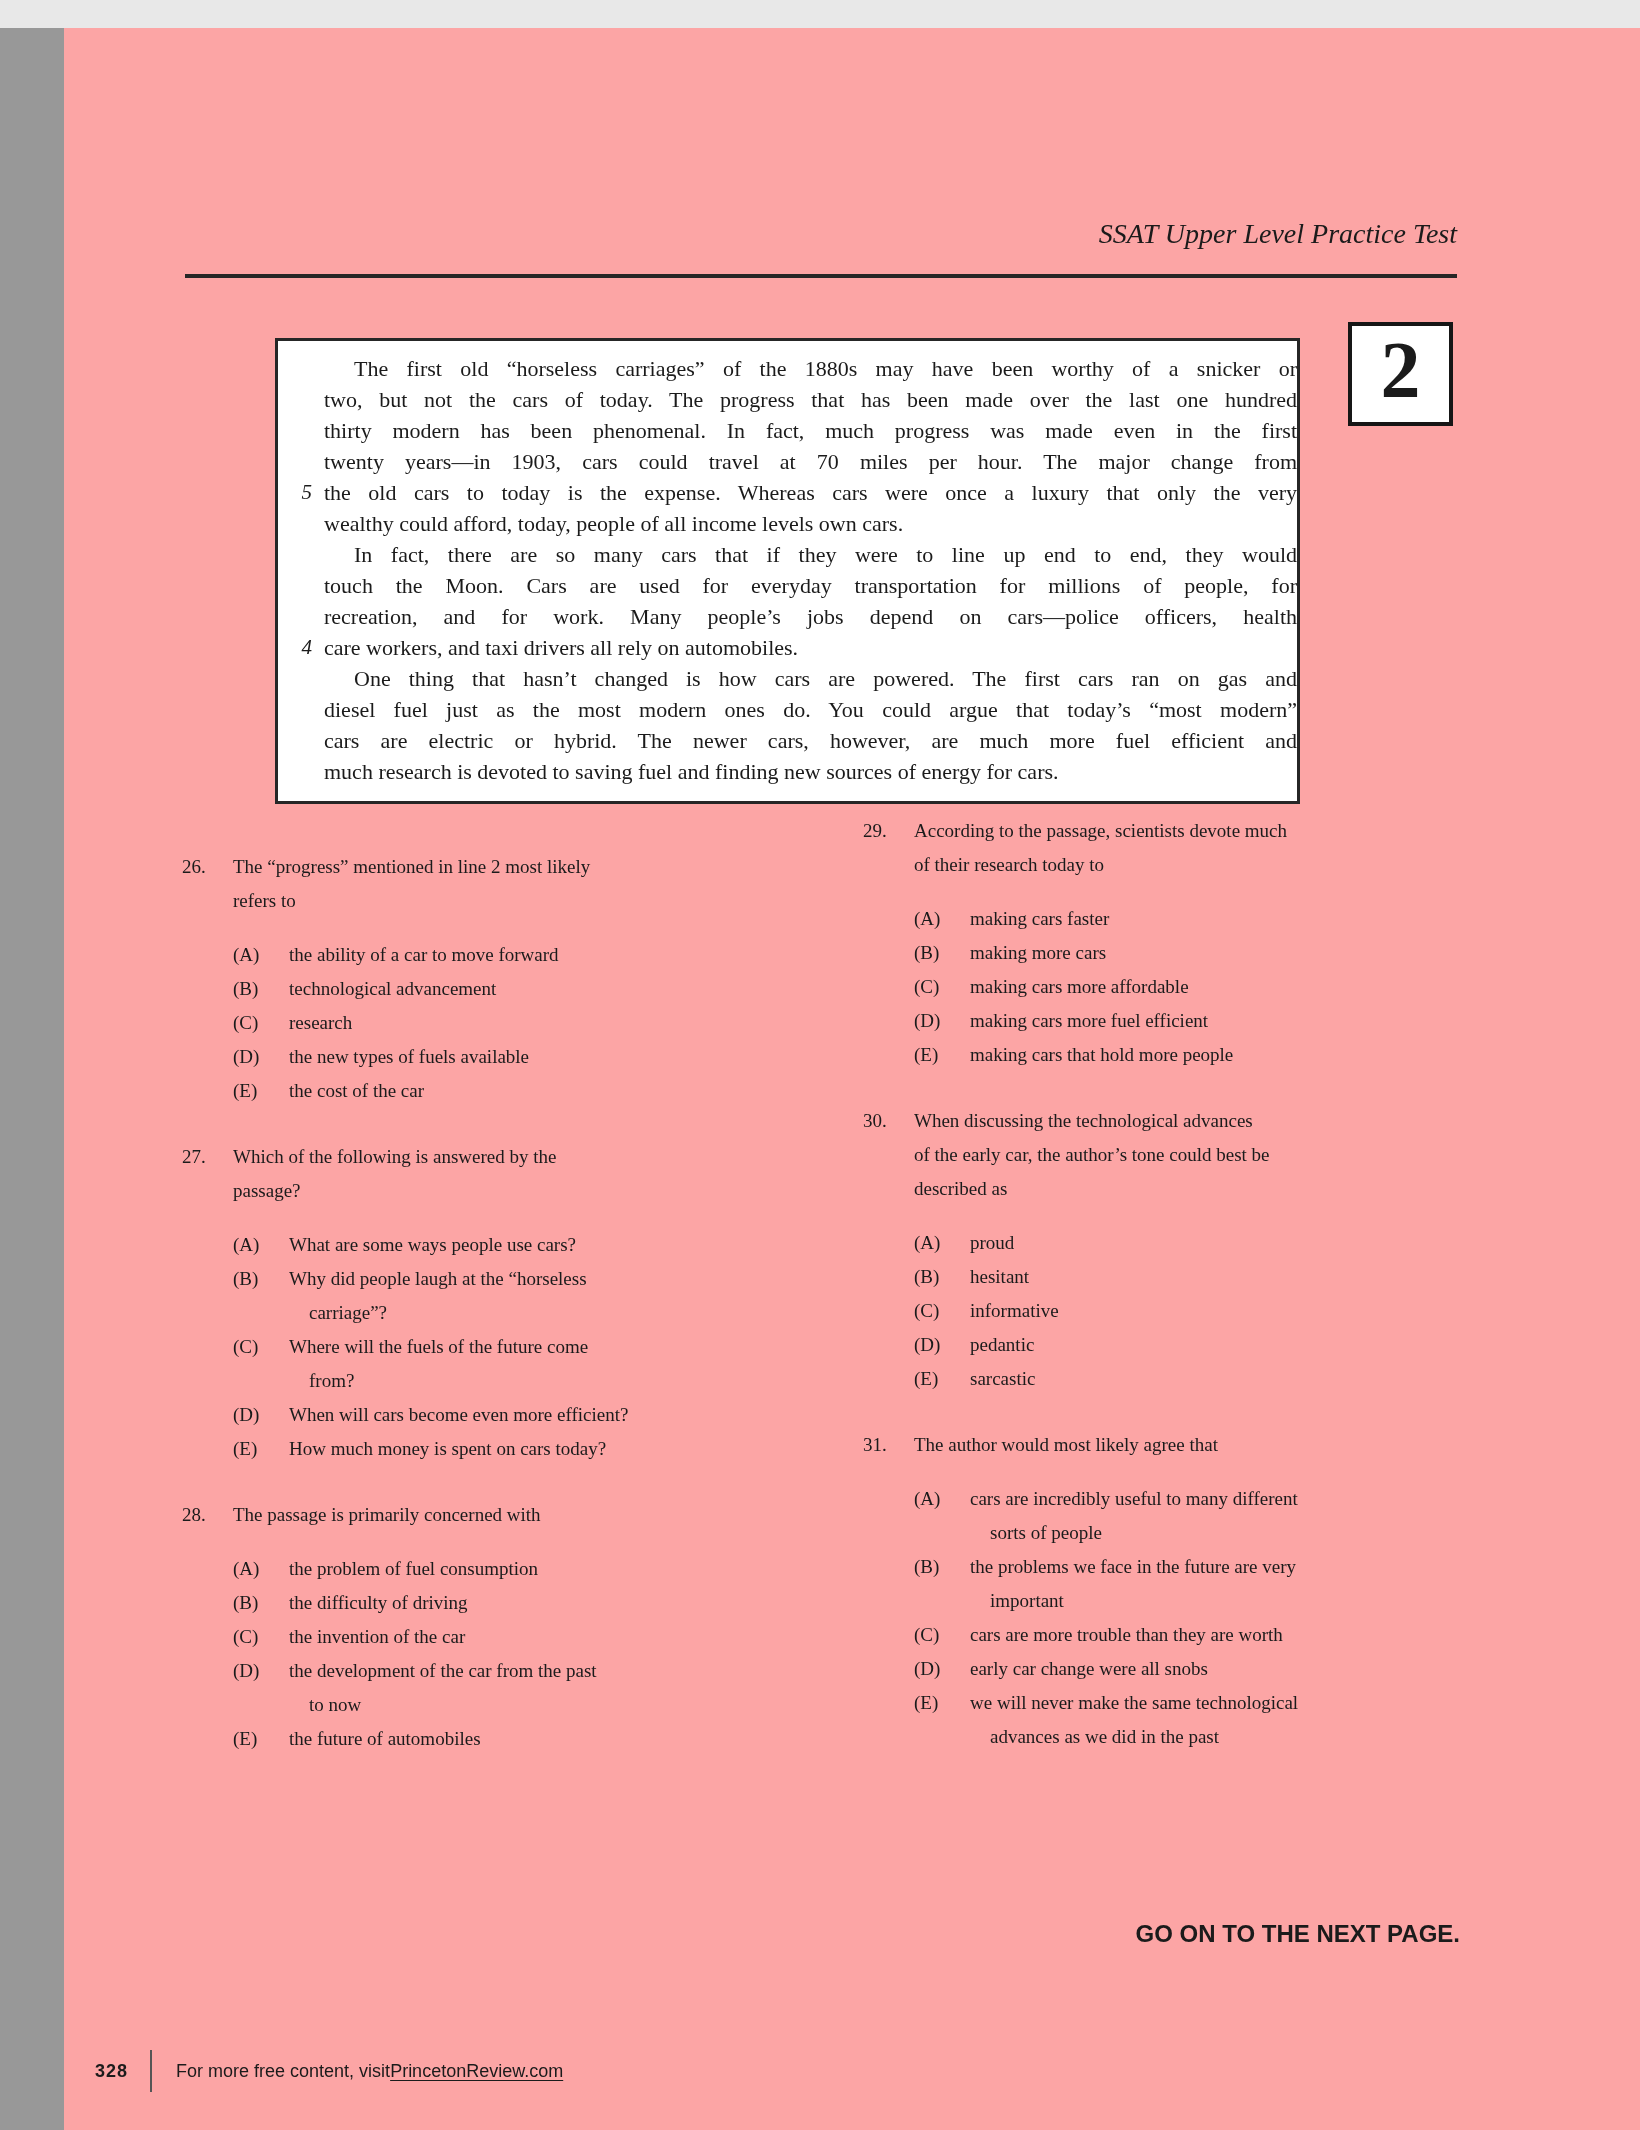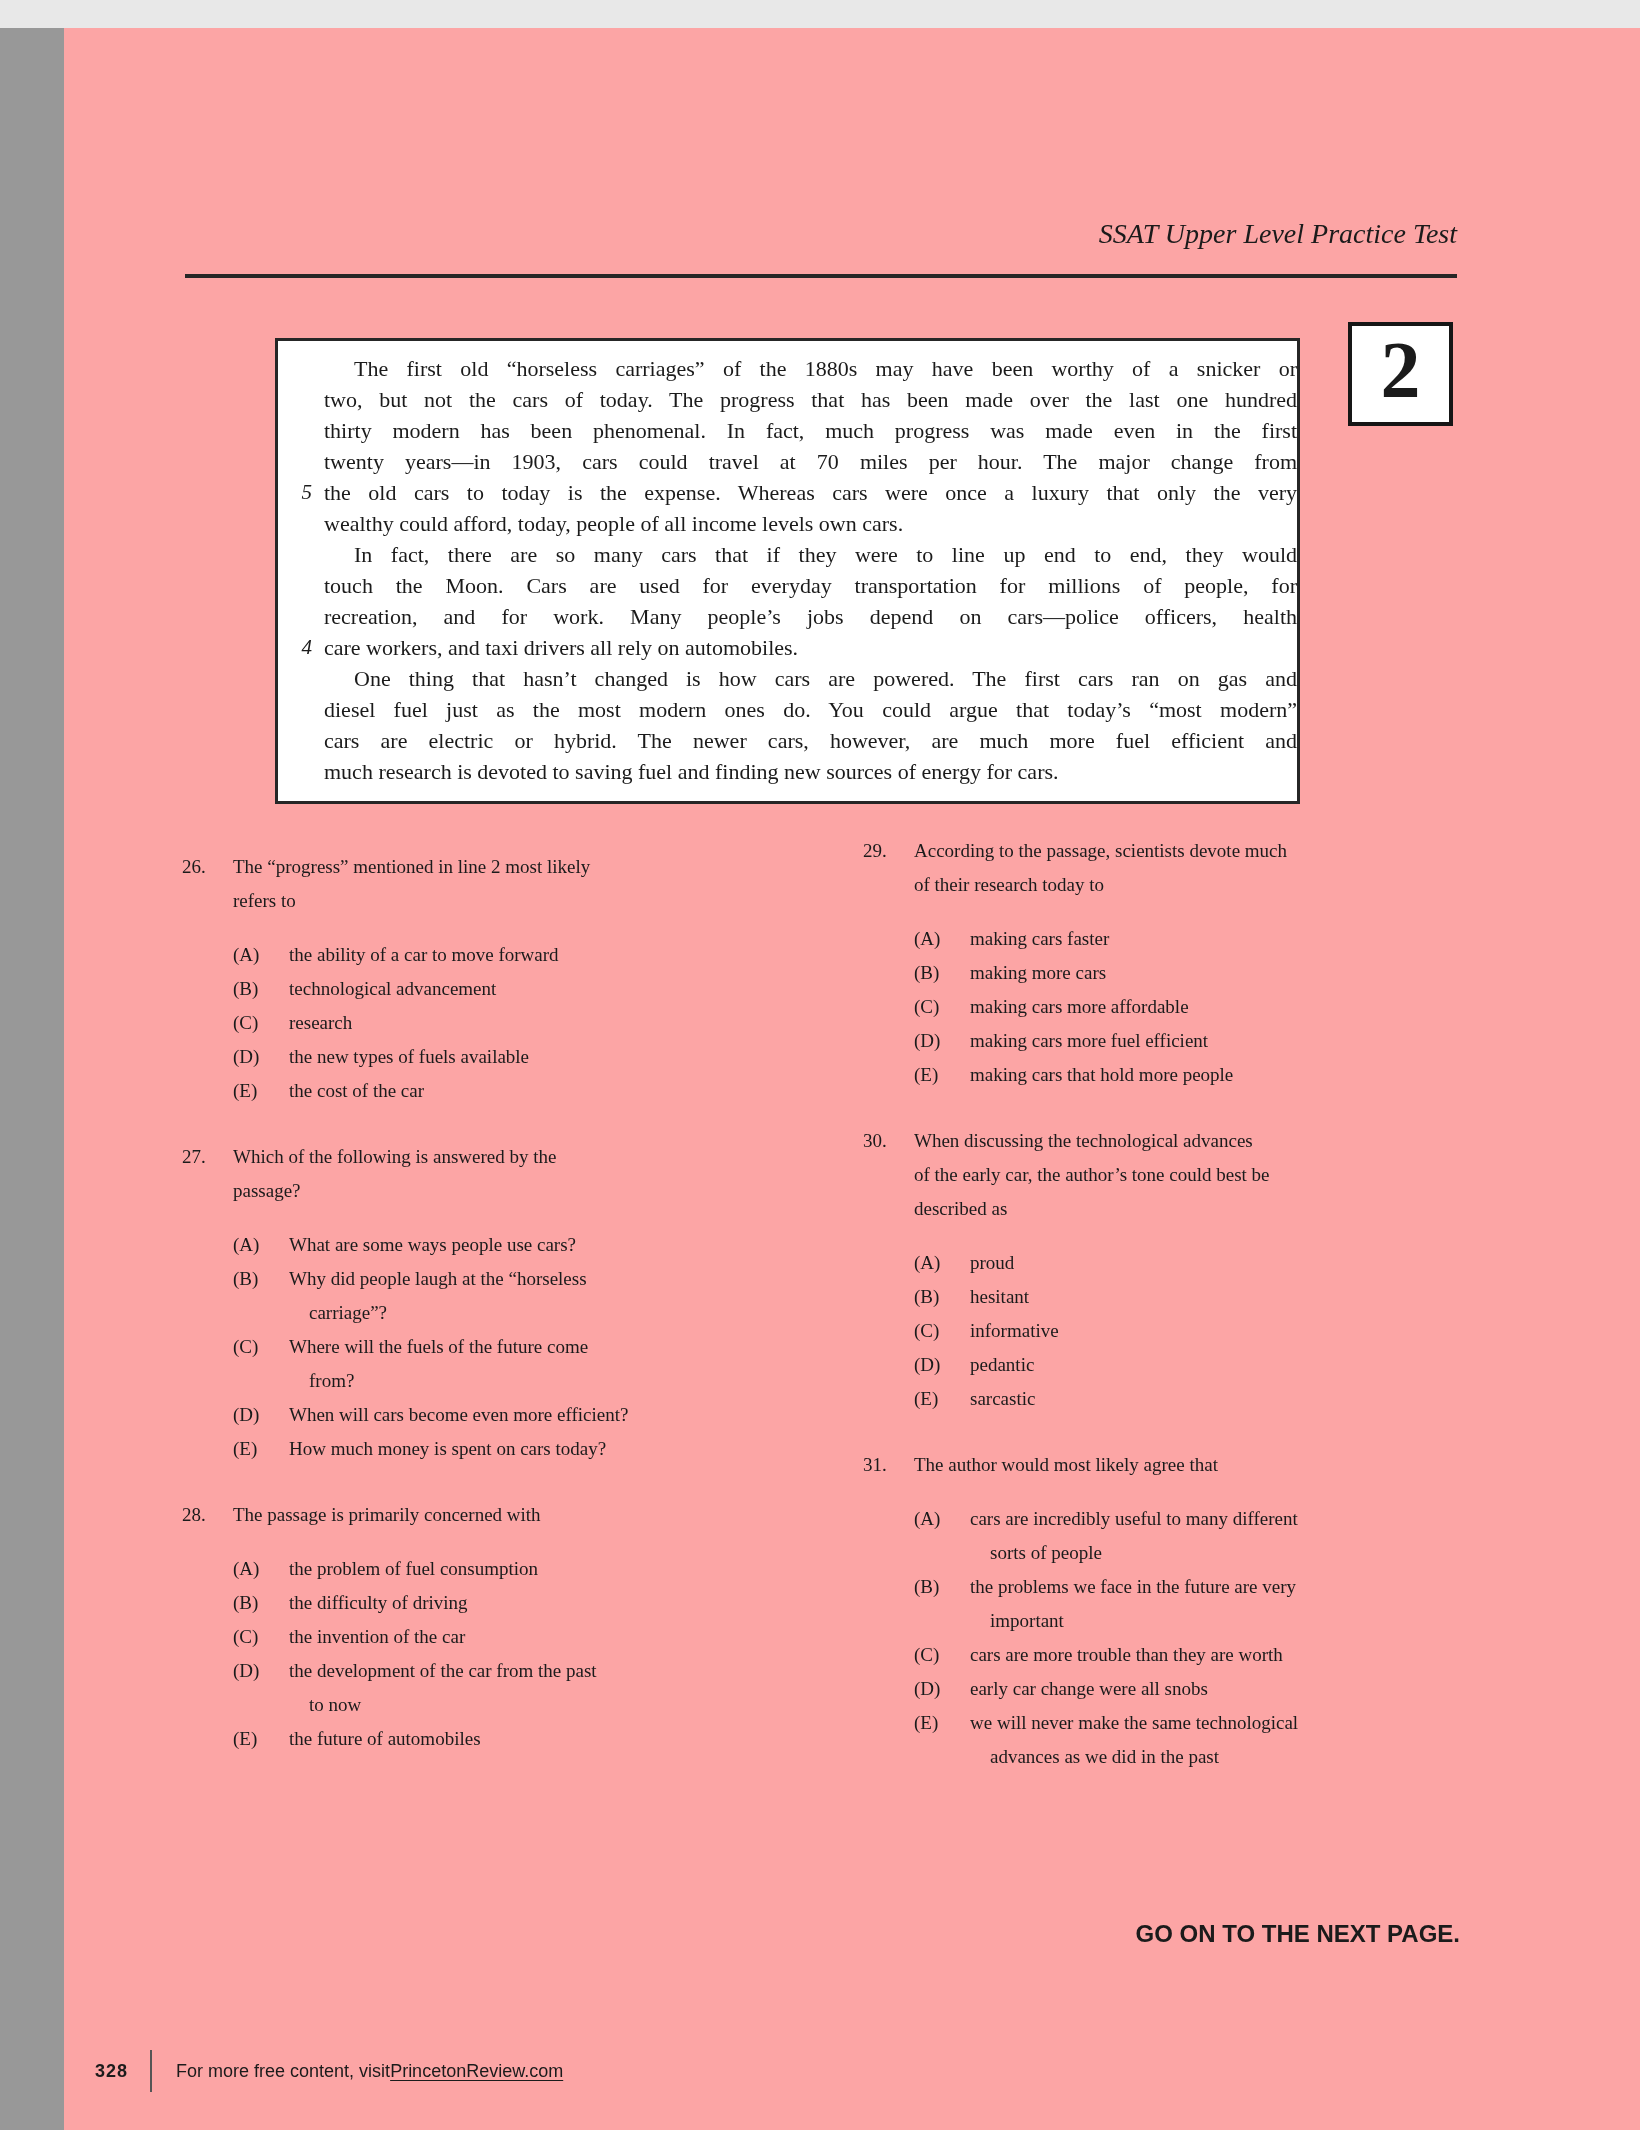--- a/index.html
+++ b/index.html
@@ -27,21 +27,21 @@
     border:3px solid #262626; padding:12px 0 14px 0; background:#fff;
   }
   .pline { display:flex; line-height:31px; font-size:22px; }
   .lnum { flex:none; width:34px; text-align:right; padding-right:12px; font-style:italic; font-size:21px; }
   .ptext { flex:1; }
   .ptext.just { text-align:justify; text-align-last:justify; }
   .ptext.indent { text-indent:30px; }
 
   .qcol { position:absolute; width:600px; font-size:19px; line-height:34px; }
   #col-left  { left:182px; top:822px; }
-  #col-right { left:863px; top:806px; }
+  #col-right { left:863px; top:786px; }
   .question { display:flex; }
   .question + .question { margin-top:32px; }
   .qnum { flex:none; width:51px; }
   .qbody { flex:1; }
   .stem { white-space:pre-line; margin-bottom:20px; }
   .option { display:flex; }
   .olet { flex:none; width:56px; }
   .otext { flex:1; white-space:pre-line; padding-left:20px; text-indent:-20px; }
 
   .go-on {

